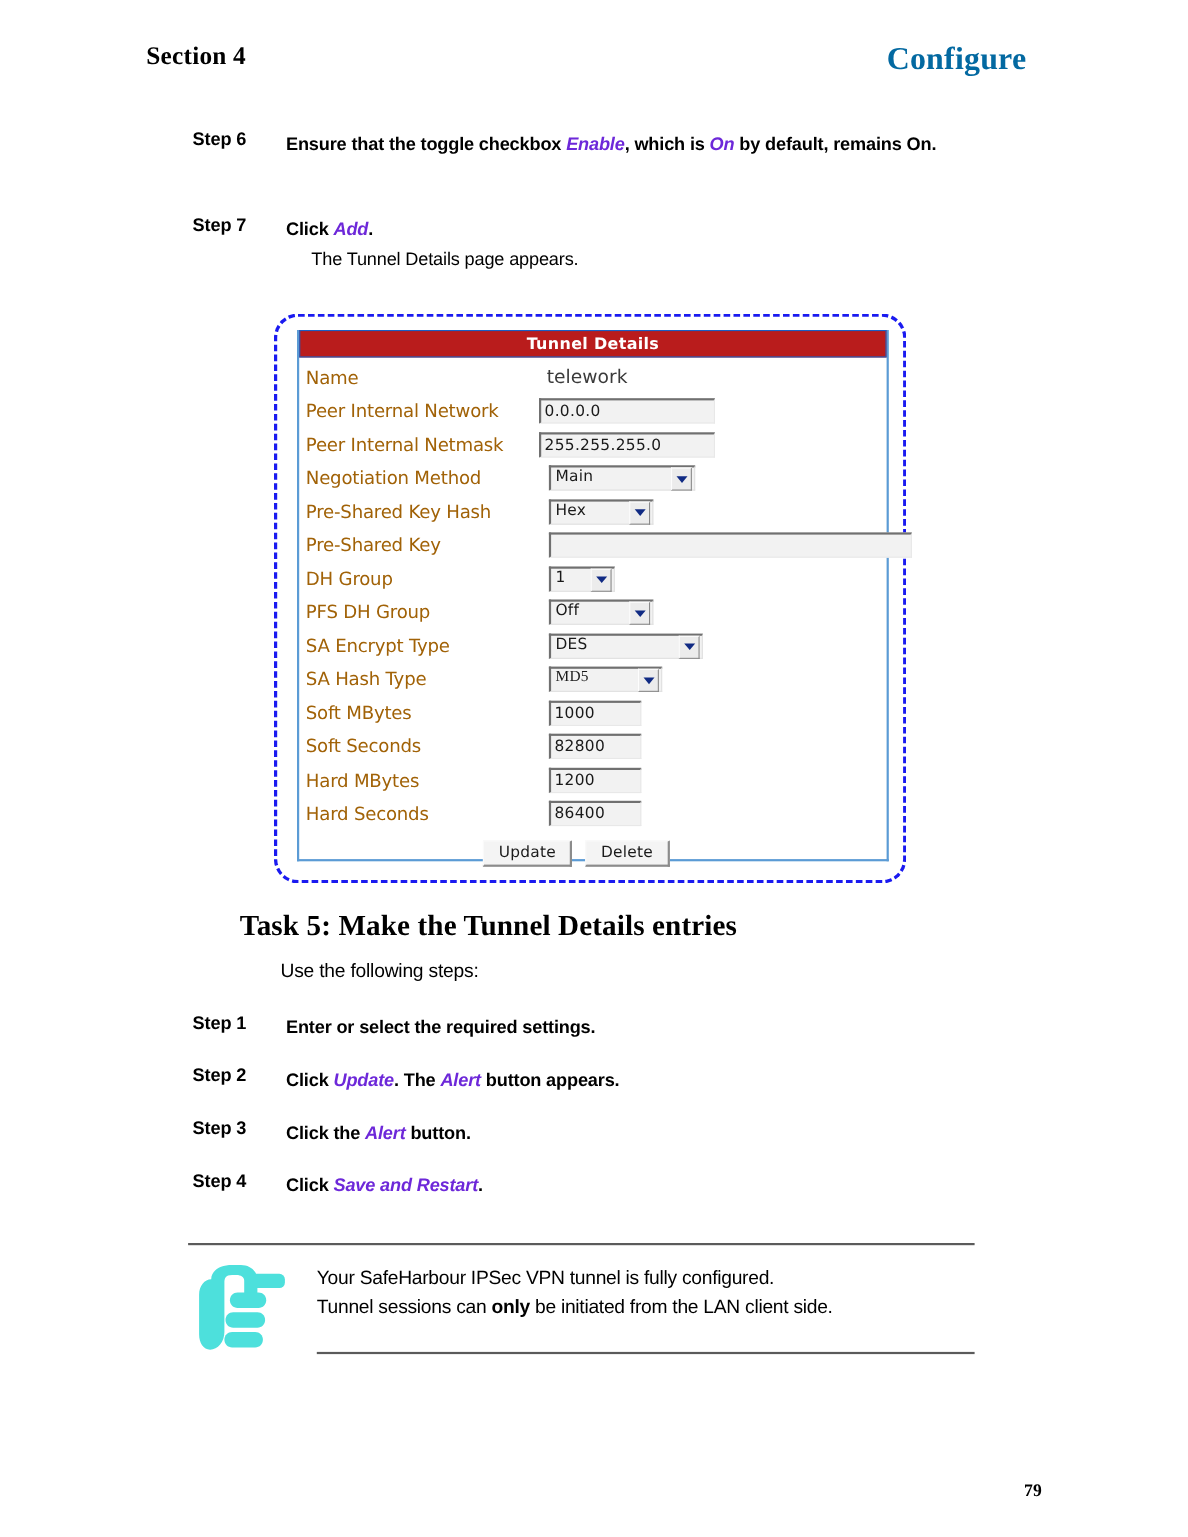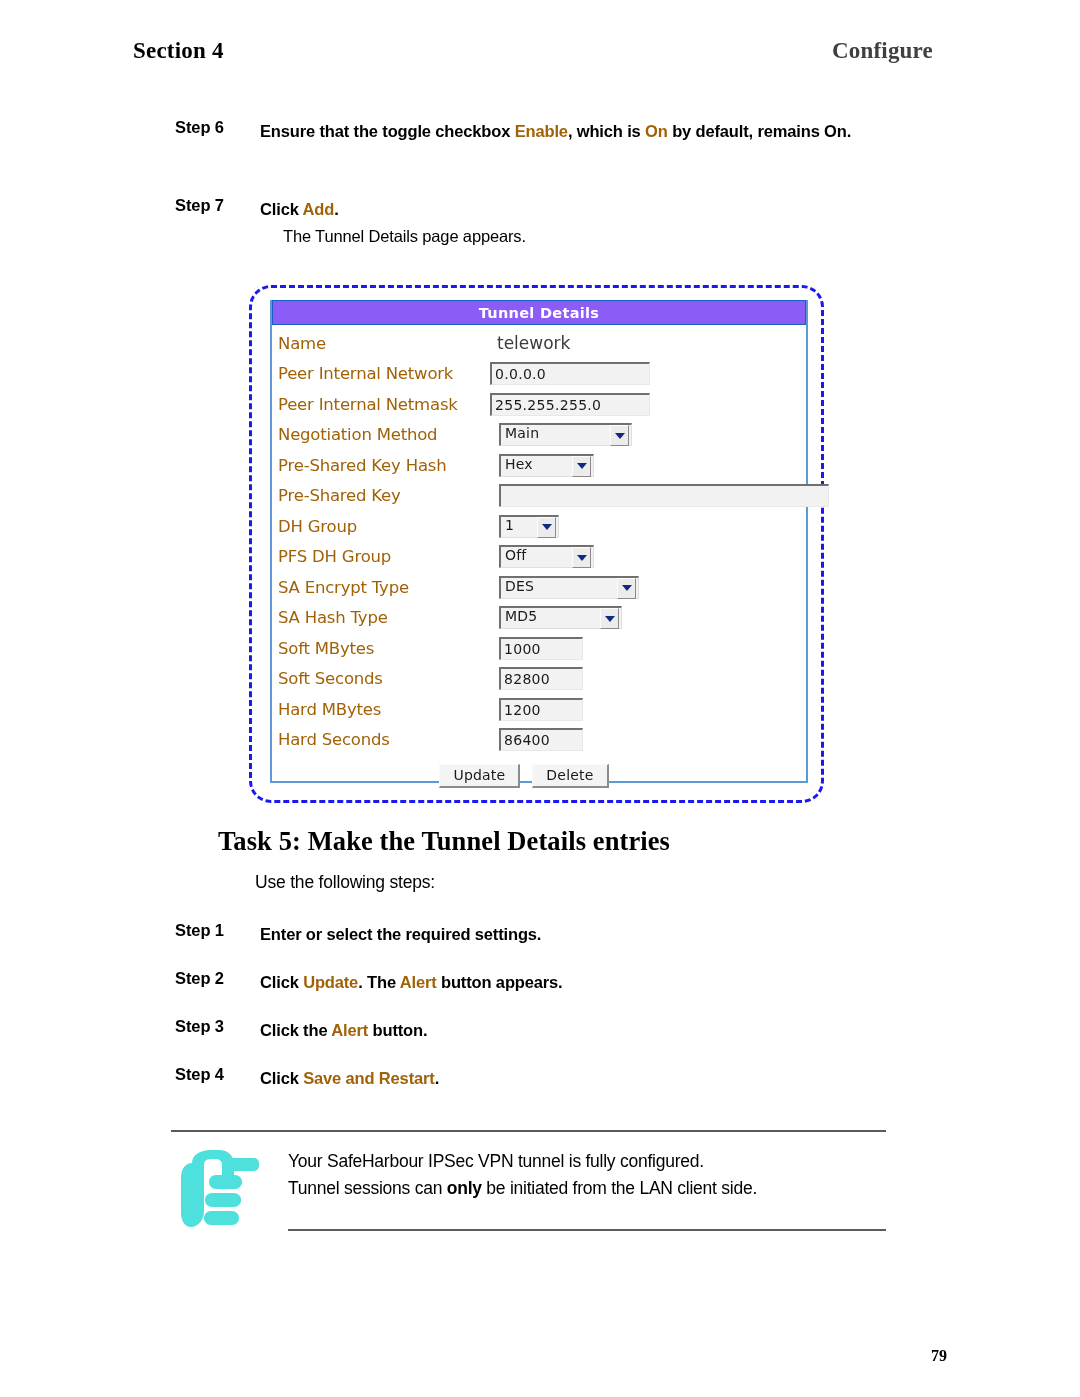--- a/index.html
+++ b/index.html
@@ -33,22 +33,22 @@
     font-size: 23px;
     color: #000;
     letter-spacing: 0.2px;
   }
   .header-configure {
     position: absolute;
     right: 0;
     top: 0;
     font-family: "Liberation Serif", serif;
     font-weight: bold;
-    font-size: 23px;
-    color: #404040;
+    font-size: 29px;
+    color: #0369a1;
     letter-spacing: 0.2px;
   }
 
   
   .step {
     position: absolute;
     display: block;
   }
   .step-label {
     position: absolute;
@@ -69,21 +69,22 @@
     font-size: 16.5px;
     line-height: 27px;
     color: #000;
     letter-spacing: -0.15px;
   }
   .step-body.normal {
     font-weight: normal;
     margin-left: 23px;
   }
   .em-red {
-    color: #a16207;
+    color: #6d28d9;
+    font-style: italic;
     font-weight: bold;
   }
 
   
   .dialog-wrap {
     position: absolute;
     left: 249px;
     top: 285px;
     width: 575px;
     height: 518px;
@@ -108,21 +109,21 @@
     top: 15px;
     width: 538px;
     height: 483px;
     box-sizing: border-box;
     background: #ffffff;
     border: 2px solid #5b9bd5;
     border-top: none;
   }
   .dialog-titlebar {
     height: 23px;
-    background: #8b5cf6;
+    background: #b91c1c;
     border: 1px solid #1a5fc4;
     color: #ffffff;
     font-family: "DejaVu Sans", sans-serif;
     font-weight: bold;
     font-size: 14.5px;
     display: flex;
     align-items: center;
     justify-content: center;
     letter-spacing: 0.3px;
     margin: 0;
@@ -189,21 +190,21 @@
     font-family: "DejaVu Sans", sans-serif;
     font-size: 14px;
     color: #1a1a1a;
     padding-left: 4px;
     letter-spacing: 0.2px;
   }
   .sel.w-wide   { width: 133px; }
   .sel.w-mid    { width: 95px; }
   .sel.w-narrow { width: 60px; }
   .sel.w-enc    { width: 140px; }
-  .sel.w-hash   { width: 123px; }
+  .sel.w-hash   { width: 103px; font-family: Liberation Serif, serif; }
   .sel-arrowbox {
     width: 17px;
     height: 19px;
     margin-right: 2px;
     background: #ececec;
     border-right: 1px solid #8a8a8a;
     border-bottom: 1px solid #8a8a8a;
     border-top: 1px solid #fdfdfd;
     border-left: 1px solid #fdfdfd;
     display: flex;

